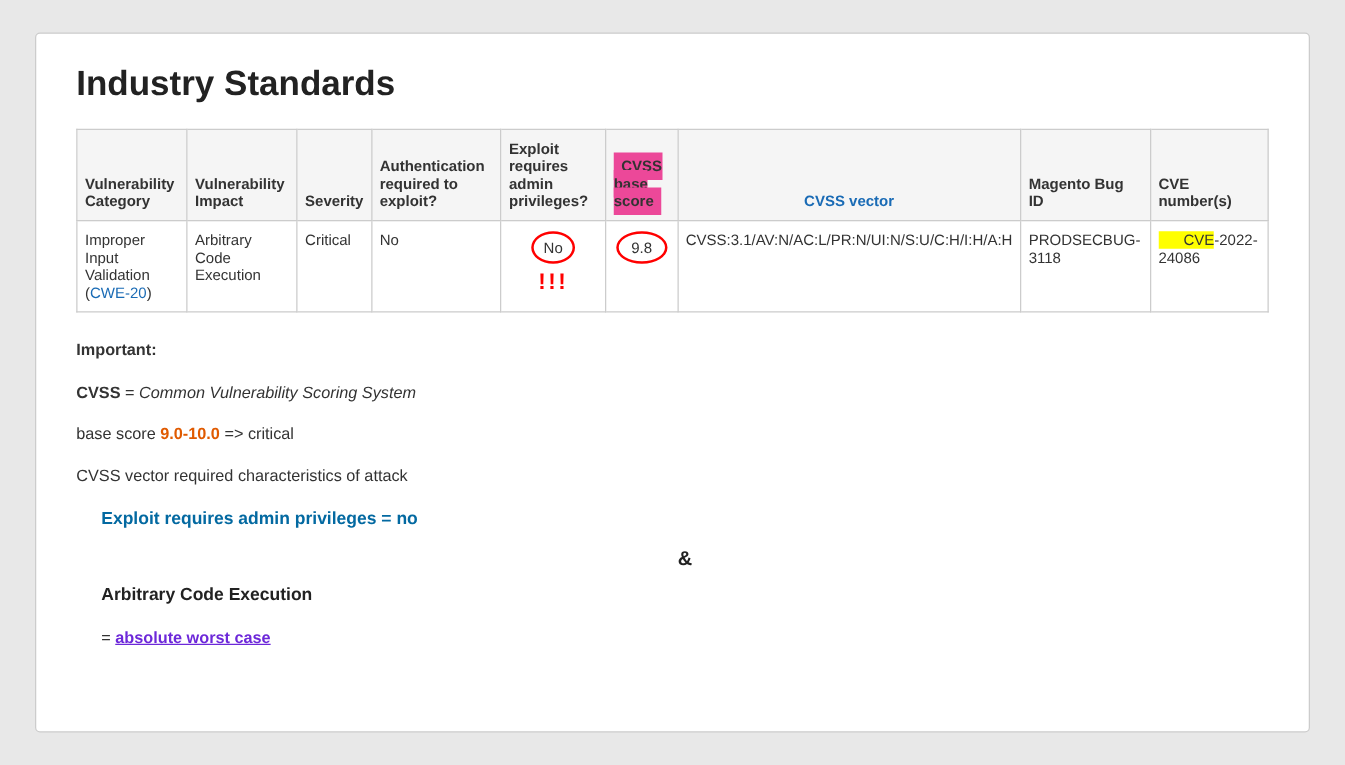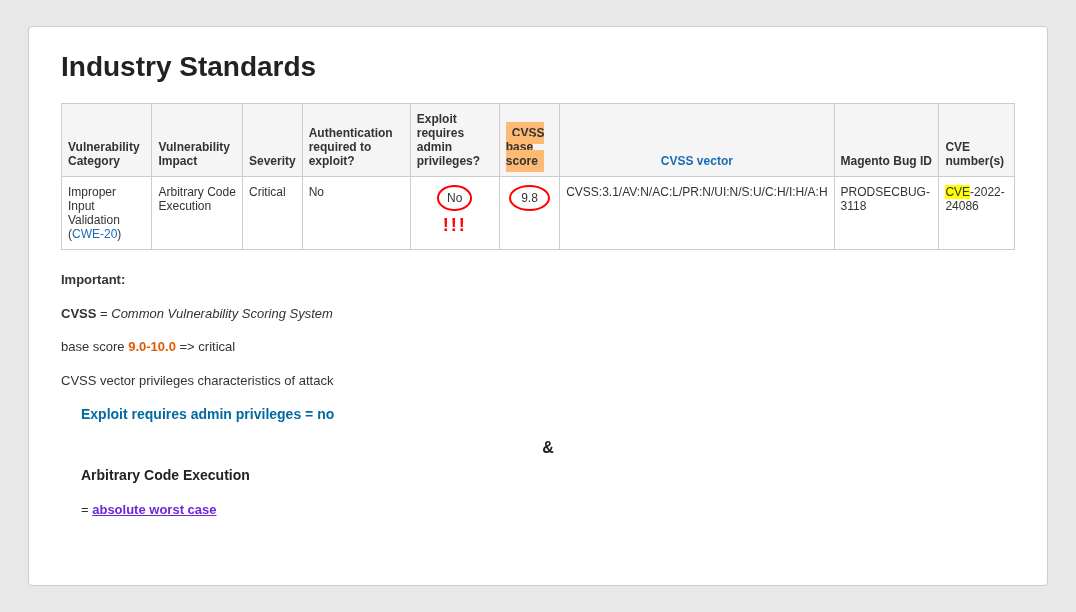--- a/index.html
+++ b/index.html
@@ -44,35 +44,36 @@
       vertical-align: bottom;
     }
     td {
       border: 1px solid #ccc;
       padding: 8px 6px;
       vertical-align: top;
       font-size: 12px;
       color: #333;
     }
     .cvss-header {
-      background: #fdba74;
+      background: #ec4899;
       font-weight: bold;
       text-align: center;
       padding: 4px 6px;
       font-size: 12px;
     }
     .cvss-vector-link {
       color: #1a6bb5;
       text-decoration: none;
     }
     .cwe-link {
       color: #1a6bb5;
     }
     .cve-highlight {
       background: #ffff00;
+      padding-left: 20px;
     }
     
     .circled {
       display: inline-block;
       border: 2.5px solid red;
       border-radius: 50%;
       padding: 4px 8px;
       color: #333;
       font-weight: normal;
     }
@@ -234,21 +235,21 @@
         <span class="note-label">CVSS</span>
         <span> = </span>
         <span class="note-italic">Common Vulnerability Scoring System</span>
       </div>
       <div class="note-row">
         <span>base score </span>
         <span class="score-highlight">9.0-10.0</span>
         <span> =&gt; critical</span>
       </div>
       <div class="note-row">
-        <span>CVSS vector privileges characteristics of attack</span>
+        <span>CVSS vector required characteristics of attack</span>
       </div>
     </div>
     <div class="notes-right">
       <div class="note-row">
         <span class="right-title">Exploit requires admin privileges = no</span>
       </div>
       <div class="right-ampersand">&amp;</div>
       <div class="note-row">
         <span class="right-code-exec">Arbitrary Code Execution</span>
       </div>

